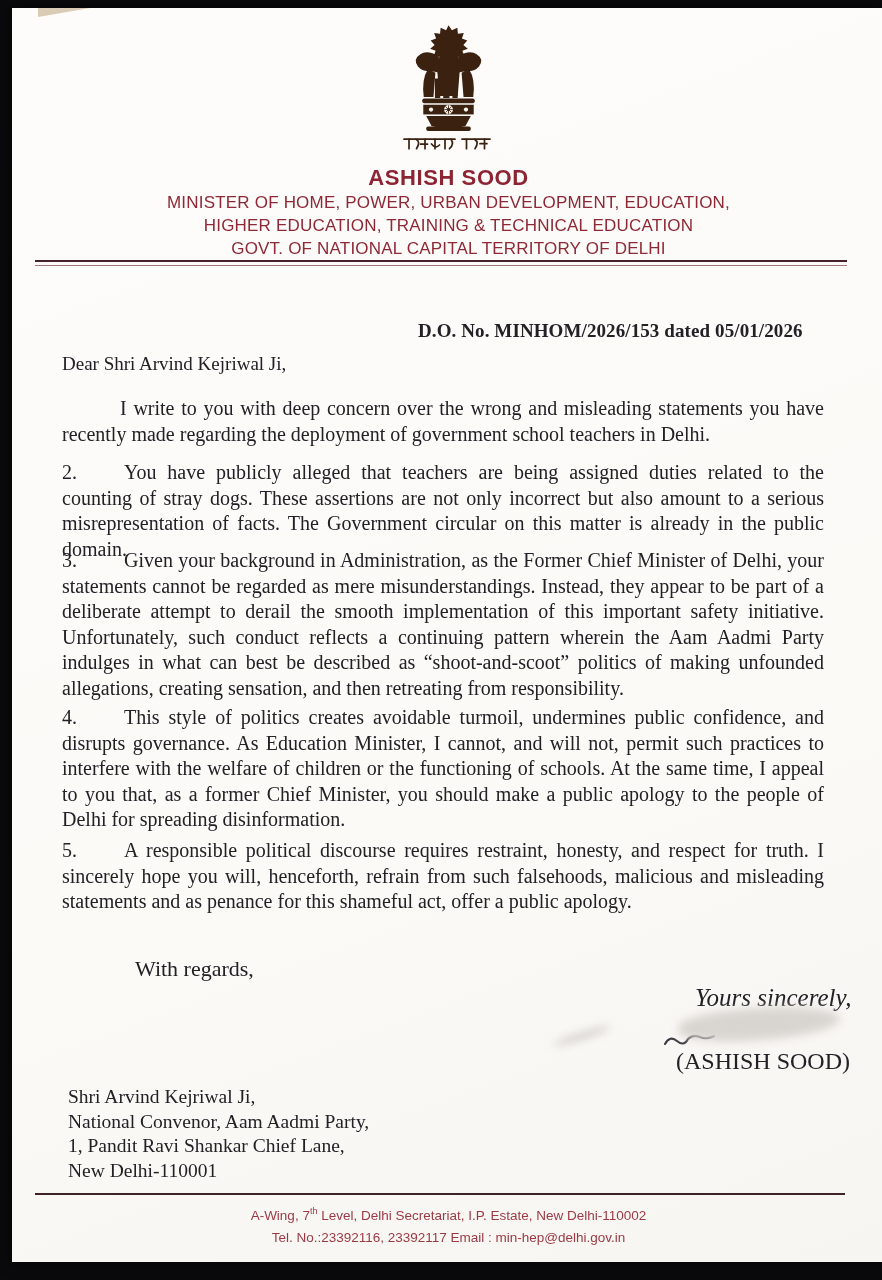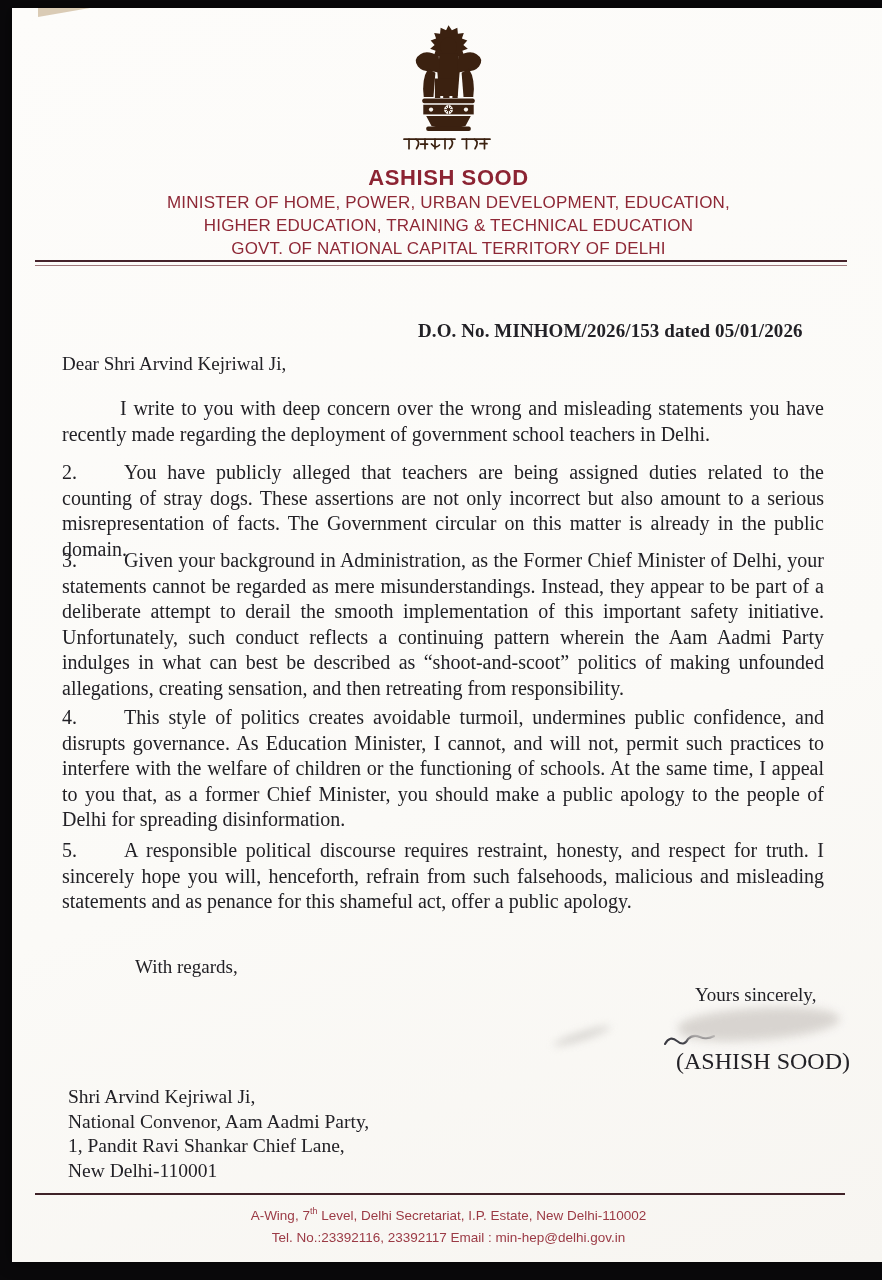--- a/index.html
+++ b/index.html
@@ -44,22 +44,22 @@
   }
   .salutation{position:absolute;top:345px;left:50px;font-size:19px;}
   .para{
     position:absolute;left:50px;width:762px;
     font-size:20px;line-height:25.5px;text-align:justify;
   }
   .para.first{text-indent:58px;}
   .p1{top:388px;} .p2{top:452px;} .p3{top:540px;} .p4{top:697px;} .p5{top:830px;}
   .pnum{display:inline-block;width:62px;}
   
-  .regards{position:absolute;top:948px;left:123px;font-size:19px;}
-  .sincerely{position:absolute;top:976px;left:683px;font-size:19px;}
+  .regards{position:absolute;top:948px;left:123px;font-size:22px;}
+  .sincerely{position:absolute;top:976px;left:683px;font-size:25px;font-style:italic;}
   .sig-area{position:absolute;top:996px;left:650px;width:180px;height:50px;}
   .sig-blur{
     position:absolute;left:16px;top:4px;width:162px;height:32px;
     background:#d7d3cf;border-radius:46% 54% 52% 48%;
     filter:blur(5px);transform:rotate(-4deg);opacity:.95;
   }
   .sig-squiggle{position:absolute;left:0;top:24px;}
   .signatory{position:absolute;top:1040px;left:664px;font-size:24px;}
   .smudge{
     position:absolute;top:1024px;left:540px;width:60px;height:8px;

